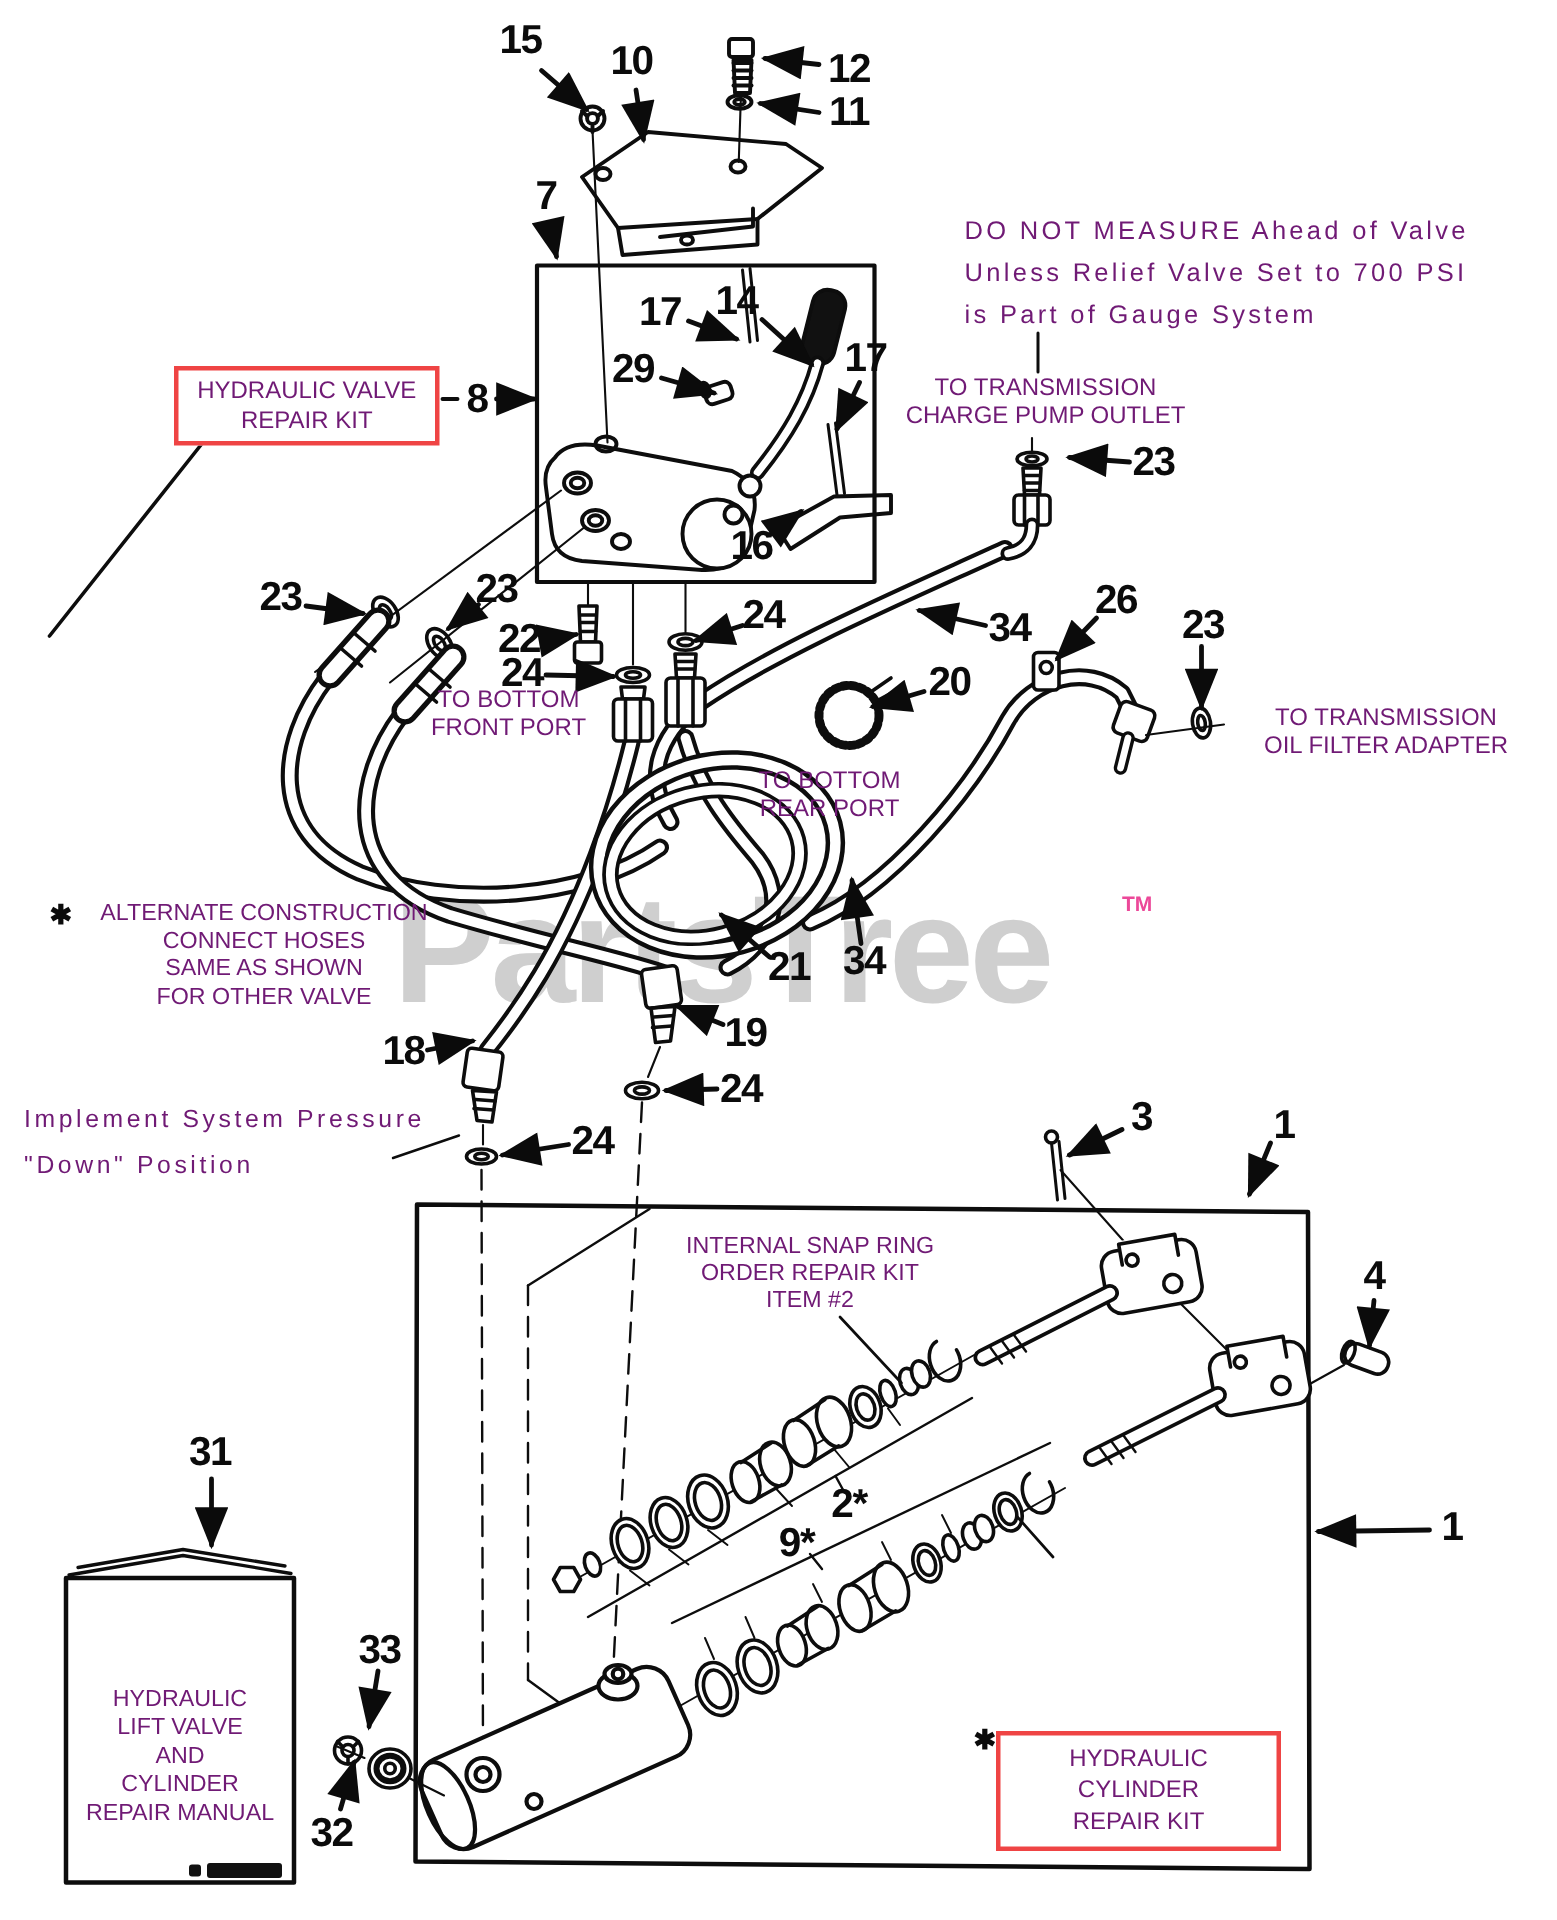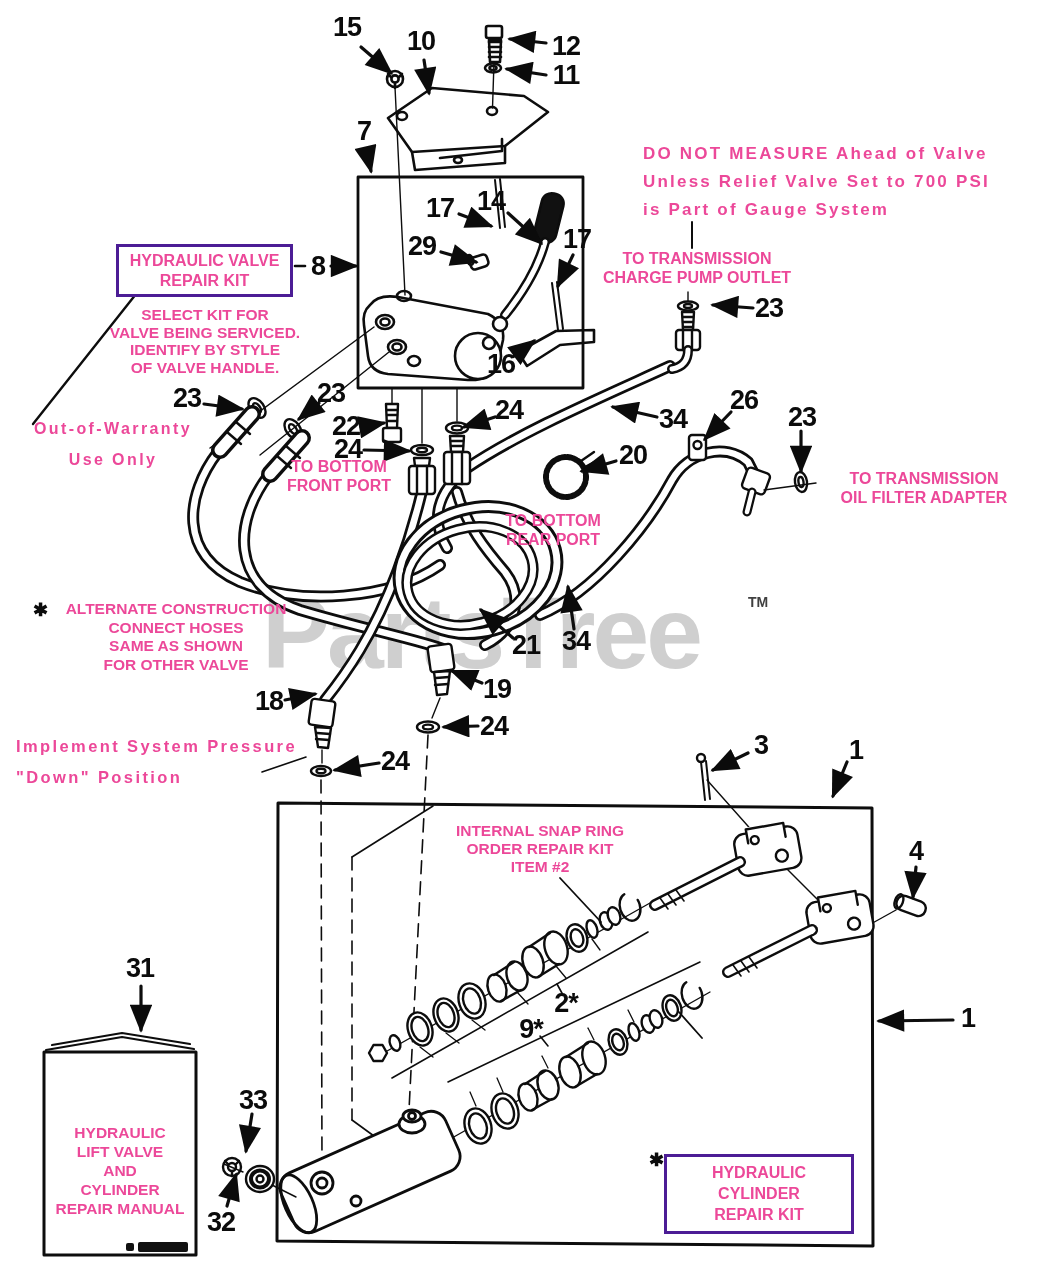--- a/index.html
+++ b/index.html
@@ -1,31 +1,31 @@
 <!DOCTYPE html>
 <html><head>
 <meta charset="utf-8">
 <style>
   html,body{margin:0;padding:0;background:#fff;}
   #stage{position:relative;width:1038px;height:1280px;background:#fff;overflow:hidden;
          font-family:"Liberation Sans",sans-serif;color:#0b0b0b;}
   #art{position:absolute;left:0;top:0;z-index:2;}
   .wm{position:absolute;z-index:1;font-weight:bold;color:#cfcfcf;letter-spacing:-3px;
       font-size:102px;line-height:1;font-family:"Liberation Sans",sans-serif;}
-  .wm-tm{position:absolute;z-index:1;font-weight:bold;color:#404040;font-size:14px;letter-spacing:0;}
+  .wm-tm{position:absolute;z-index:1;font-weight:bold;color:#ec4899;font-size:14px;letter-spacing:0;}
   .co{position:absolute;z-index:3;transform:translate(-50%,-50%);
       font:bold 27px/1 "Liberation Sans",sans-serif;letter-spacing:-1px;color:#0b0b0b;}
-  .lb{position:absolute;z-index:3;font-weight:bold;color:#ec4899;white-space:nowrap;}
+  .lb{position:absolute;z-index:3;font-weight:normal;color:#701a75;white-space:nowrap;}
   .ctr{text-align:center;}
   .warn{font-size:17px;line-height:28px;letter-spacing:2.2px;}
   .small16{font-size:16px;line-height:18.5px;}
   .small15{font-size:15.5px;line-height:17.5px;}
   .spread{font-size:16.5px;line-height:31px;letter-spacing:2.4px;}
   .warr{font-size:16px;line-height:31px;letter-spacing:2.4px;}
-  .boxlb{border:3px solid #4c1d95;background:#fff;}
+  .boxlb{border:3px solid #ef4444;background:#fff;}
   .star{position:absolute;z-index:3;font-size:18px;font-weight:bold;color:#0b0b0b;}
   .booklogo{position:absolute;z-index:3;background:#111;border-radius:2px;}
 </style>
 </head>
 <body>
 
 <div id="stage">
 
   <div class="wm" style="left:262px;top:582px;">PartsTree</div>
   <div class="wm-tm" style="left:748px;top:594px;">TM</div>
@@ -452,31 +452,21 @@
   <div class="lb small16 ctr" style="left:597px;top:250px;width:200px">
     <div>TO TRANSMISSION</div>
     <div>CHARGE PUMP OUTLET</div>
   </div>
 
   <div class="lb boxlb ctr" style="left:116px;top:244px;width:171px;height:43px;font-size:16px;line-height:20px;padding-top:4px">
     <div>HYDRAULIC VALVE</div>
     <div>REPAIR KIT</div>
   </div>
 
-  <div class="lb small15 ctr" style="left:95px;top:306px;width:220px">
-    <div>SELECT KIT FOR</div>
-    <div>VALVE BEING SERVICED.</div>
-    <div>IDENTIFY BY STYLE</div>
-    <div>OF VALVE HANDLE.</div>
-  </div>
-
-  <div class="lb warr ctr" style="left:27px;top:413px;width:172px">
-    <div>Out-of-Warranty</div>
-    <div>Use Only</div>
-  </div>
+
 
   <div class="lb small16 ctr" style="left:279px;top:458px;width:120px">
     <div>TO BOTTOM</div>
     <div>FRONT PORT</div>
   </div>
 
   <div class="lb small16 ctr" style="left:493px;top:512px;width:120px">
     <div>TO BOTTOM</div>
     <div>REAR PORT</div>
   </div>

